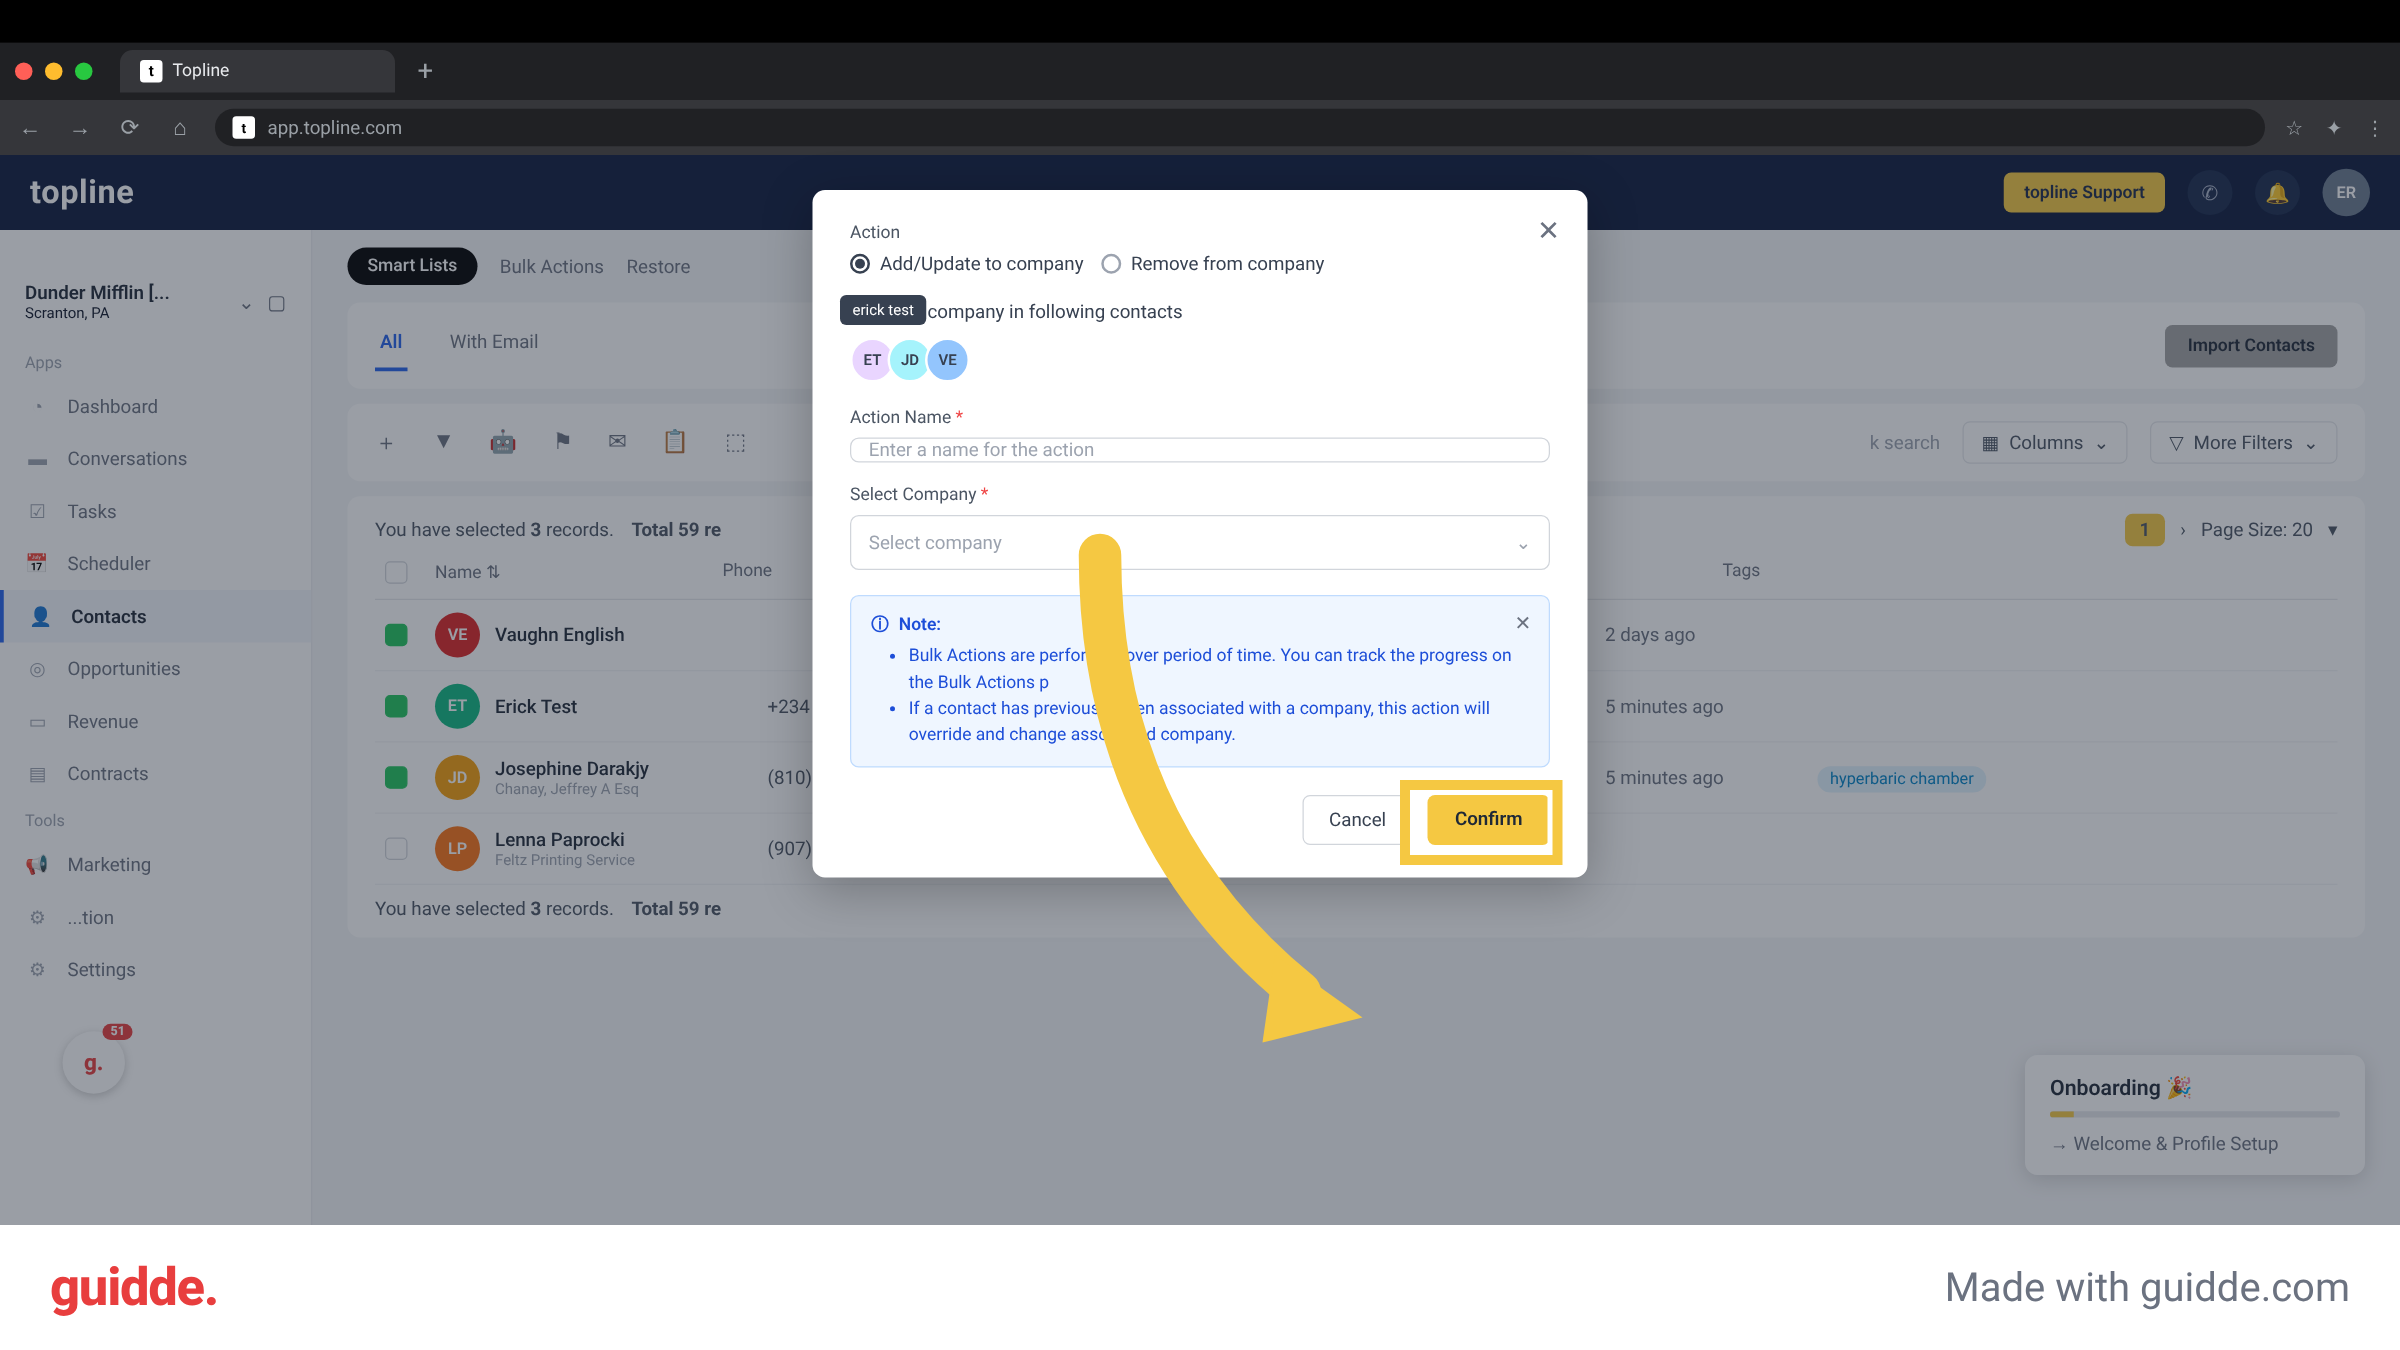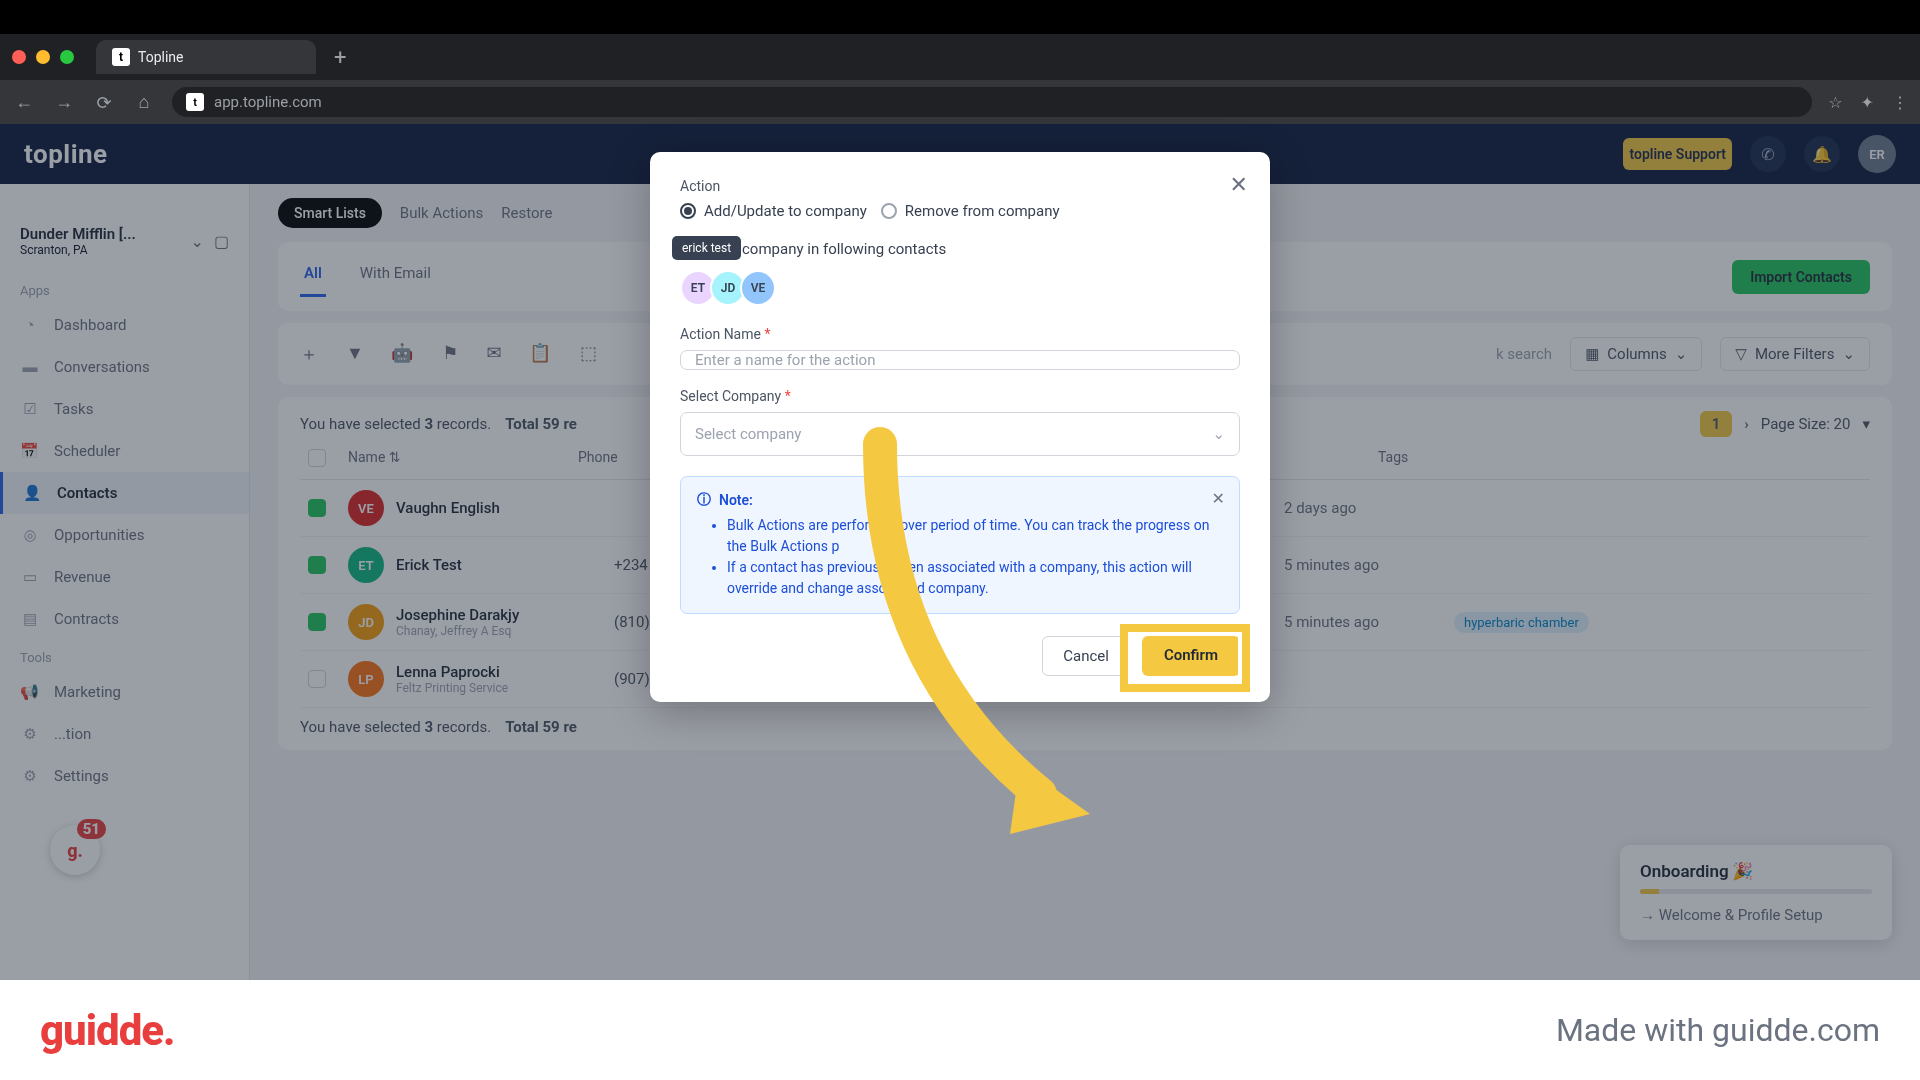--- a/index.html
+++ b/index.html
@@ -25,51 +25,51 @@
 .nav-btn { color: #9aa0a6; font-size: 18px; cursor: pointer; width: 24px; text-align: center; }
 .url-bar { flex: 1; background: #202124; border-radius: 20px; padding: 6px 14px; display: flex; align-items: center; gap: 10px; color: #9aa0a6; font-size: 15px; }
 .url-favicon { width: 18px; height: 18px; background: #fff; border-radius: 3px; display: flex; align-items: center; justify-content: center; font-weight: bold; color: #000; font-size: 11px; }
 .url-actions { display: flex; gap: 18px; align-items: center; color: #9aa0a6; }
 
 
 .app { flex: 1; background: #f5f6f8; position: relative; display: flex; flex-direction: column; }
 .app-header { height: 60px; background: #0d1b3d; display: flex; align-items: center; justify-content: space-between; padding: 0 24px; }
 .logo { color: #fff; font-size: 26px; font-weight: 700; letter-spacing: 0.5px; }
 .header-right { display: flex; align-items: center; gap: 18px; }
-.support-btn { background: #f5c842; color: #1d2b4a; padding: 8px 6px; border-radius: 6px; font-weight: 600; font-size: 14px; }
+.support-btn { background: #f5c842; color: #1d2b4a; padding: 8px 16px; border-radius: 6px; font-weight: 600; font-size: 14px; }
 .hdr-icon { width: 36px; height: 36px; border-radius: 50%; background: #1a2a4d; display: flex; align-items: center; justify-content: center; color: #aab4c8; }
 .avatar-hdr { width: 38px; height: 38px; border-radius: 50%; background: #6b7a8f; color: #fff; display: flex; align-items: center; justify-content: center; font-size: 13px; font-weight: 600; }
 
 .app-body { flex: 1; display: flex; }
 
 
 .sidebar { width: 250px; background: #fff; border-right: 1px solid #e5e7eb; padding: 18px 0; display: flex; flex-direction: column; position: relative; }
 .org { padding: 0 20px 16px; display: flex; align-items: center; justify-content: space-between; margin-top: 23px; }
 .org-name { font-weight: 600; font-size: 15px; color: #1f2937; }
 .org-loc { font-size: 12px; color: #0f172a; }
 .org-actions { display: flex; gap: 10px; color: #6b7280; }
 .section-label { padding: 10px 20px 6px; font-size: 13px; color: #9ca3af; }
 .nav-item { padding: 11px 20px; display: flex; align-items: center; gap: 14px; color: #6b7280; font-size: 15px; cursor: pointer; }
 .nav-item.active { color: #1f2937; font-weight: 600; border-left: 3px solid #2563eb; background: #f3f6fc; }
 .nav-icon { width: 20px; height: 20px; display: flex; align-items: center; justify-content: center; color: #9ca3af; }
 .guidde-badge { position: absolute; left: 50px; bottom: 105px; width: 50px; height: 50px; background: #fff; border-radius: 50%; box-shadow: 0 2px 8px rgba(0,0,0,.2); display: flex; align-items: center; justify-content: center; font-weight: 800; color: #e83e3e; font-size: 18px; }
-.guidde-count { position: absolute; top: -6px; right: -6px; background: #e83e3e; color: #fff; border-radius: 10px; padding: 1px 6px; font-size: 15px; }
+.guidde-count { position: absolute; top: -6px; right: -6px; background: #e83e3e; color: #fff; border-radius: 10px; padding: 1px 6px; font-size: 10px; }
 
 
 .main { flex: 1; background: #f5f6f8; padding: 14px 28px; position: relative; }
 .toptabs { display: flex; gap: 18px; align-items: center; margin-bottom: 14px; }
 .pill-tab { background: #000; color: #fff; padding: 7px 16px; border-radius: 18px; font-size: 14px; font-weight: 500; }
 .txt-tab { color: #6b7280; font-size: 15px; cursor: pointer; }
 
 .card { background: #fff; border-radius: 10px; padding: 14px 22px; margin-bottom: 12px; }
 .subtabs { display: flex; gap: 28px; border-bottom: 0; align-items: center; justify-content: space-between; }
 .subtabs-left { display: flex; gap: 30px; }
 .subtab { color: #6b7280; font-size: 15px; padding: 8px 4px; cursor: pointer; }
 .subtab.active { color: #2563eb; border-bottom: 3px solid #2563eb; font-weight: 600; padding-bottom: 12px; }
-.import-btn { background: #22c55e; color: #1f2937; padding: 9px 18px; border-radius: 6px; font-weight: 600; font-size: 14px; margin-left: 32px; }
+.import-btn { background: #a3a3a3; color: #1f2937; padding: 9px 18px; border-radius: 6px; font-weight: 600; font-size: 14px; margin-left: 32px; }
 
 .toolbar { display: flex; align-items: center; gap: 26px; justify-content: space-between; }
 .toolbar-left { display: flex; gap: 28px; color: #6b7280; font-size: 18px; }
 .toolbar-right { display: flex; gap: 18px; align-items: center; }
 .search-area { color: #9ca3af; font-size: 15px; }
 .tool-btn { display: flex; align-items: center; gap: 8px; color: #4b5563; font-size: 15px; padding: 7px 14px; border: 1px solid #e5e7eb; border-radius: 6px; cursor: pointer; }
 
 .selection-row { display: flex; align-items: center; justify-content: space-between; font-size: 15px; color: #4b5563; }
 .selection-left { display: flex; gap: 14px; }
 .page-controls { display: flex; align-items: center; gap: 12px; }

